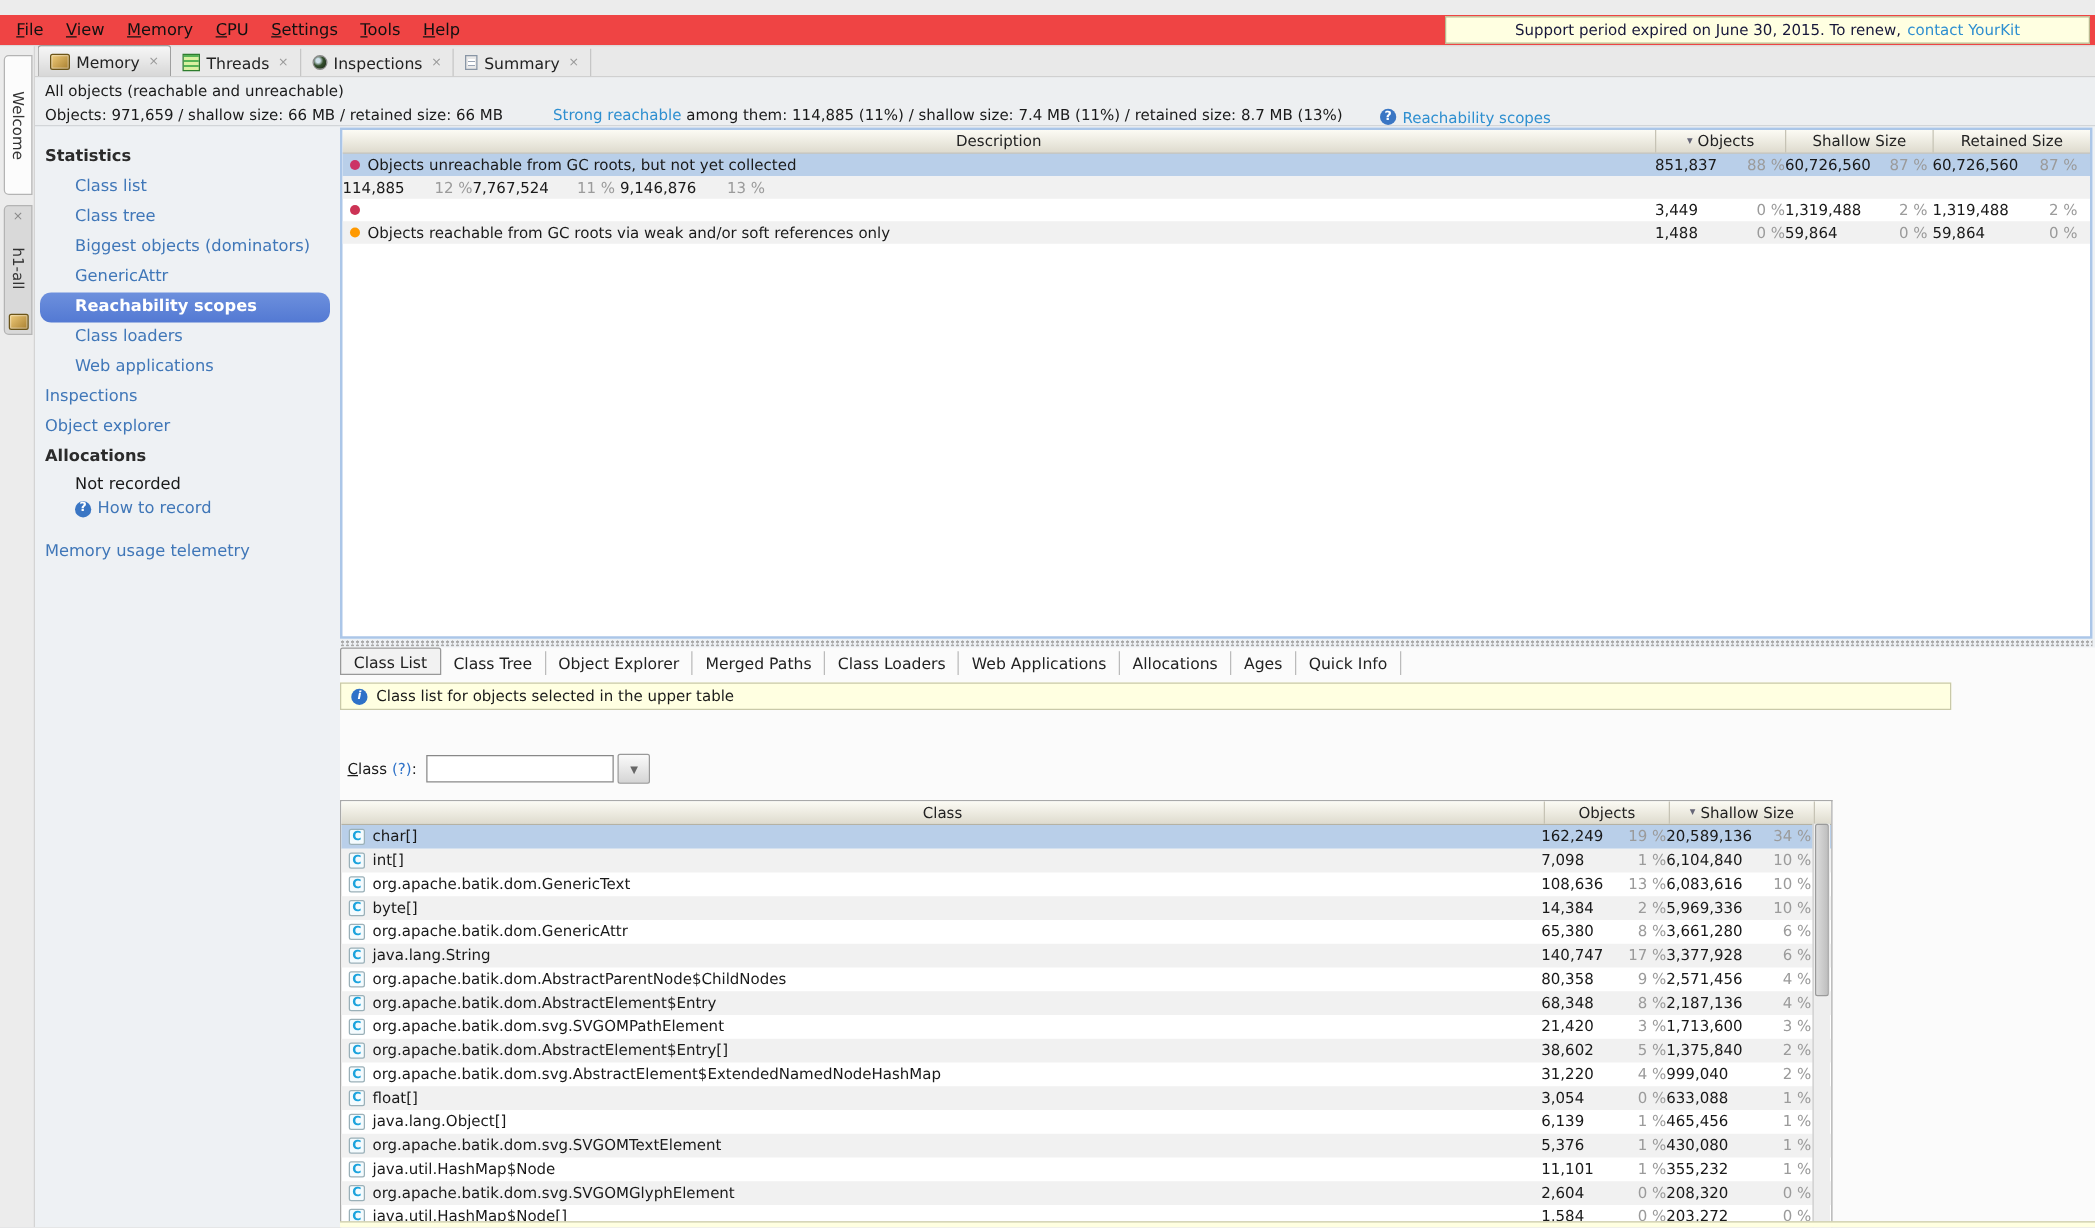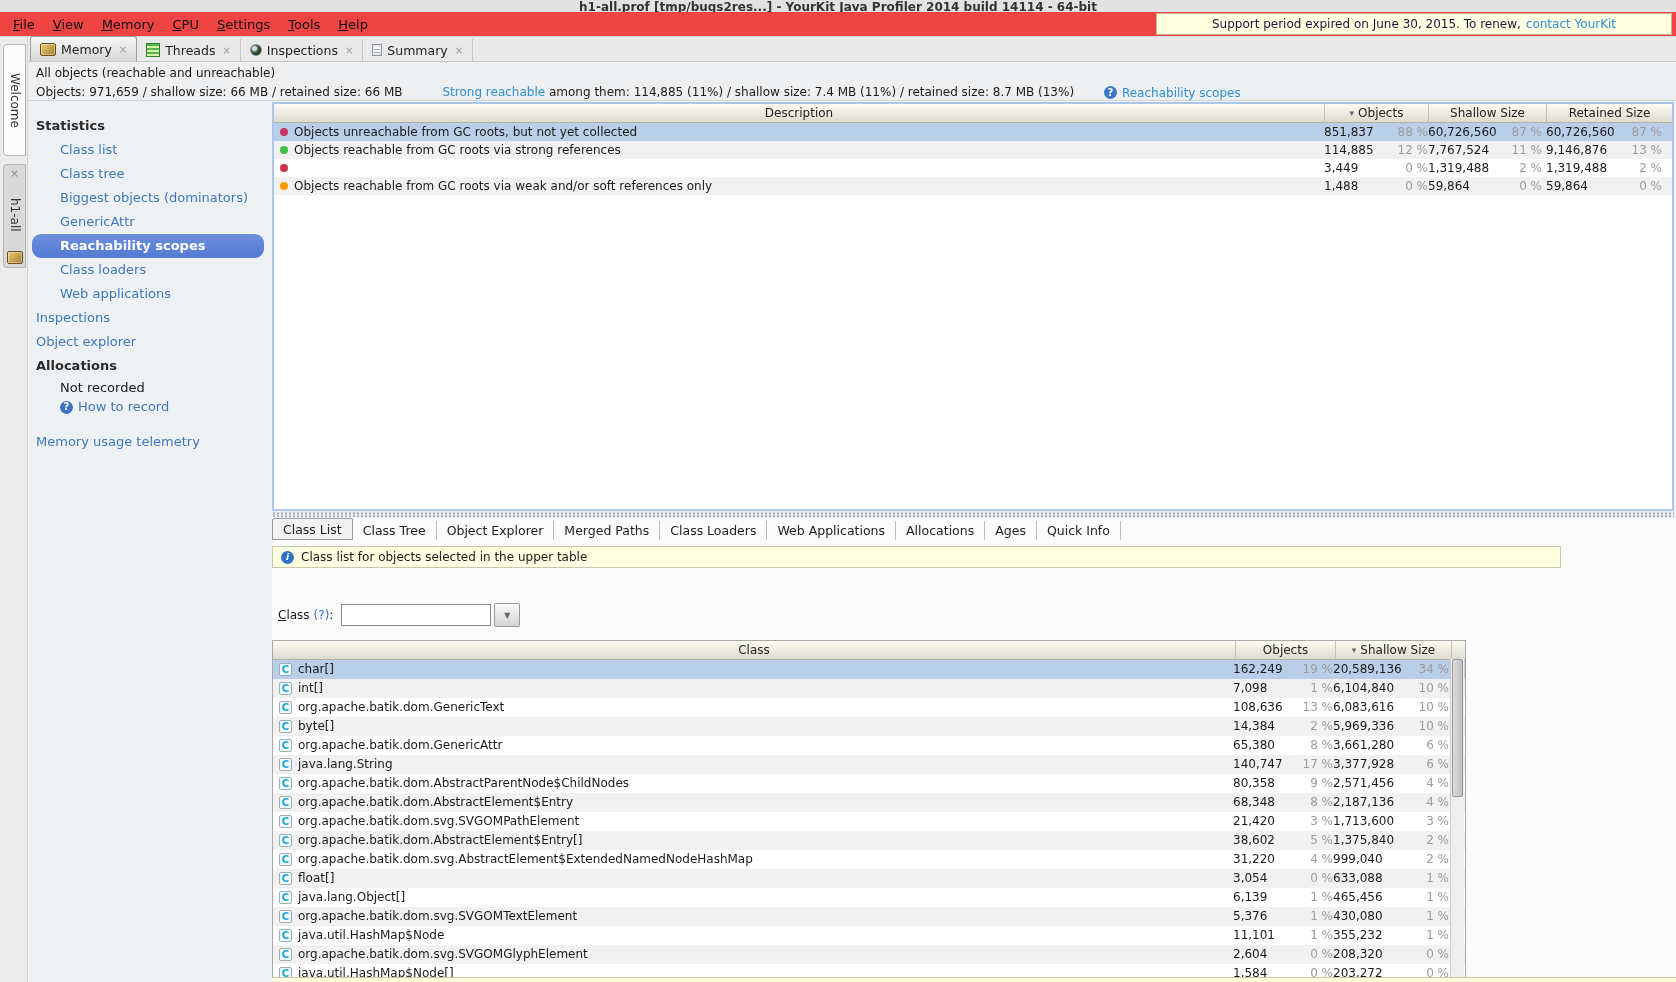--- a/index.html
+++ b/index.html
@@ -89,23 +89,20 @@
   .l-on{width:60px;}.l-op{width:40px;}.l-sn{width:78px;}.l-sp{width:38px;margin-right:16px;}
   .vscroll{position:absolute;right:1px;top:18px;width:13px;bottom:0;background:#eeeeee;border-left:1px solid #ccc;}
   .vthumb{position:absolute;left:1px;right:1px;top:0;height:42%;background:linear-gradient(90deg,#dcdcdc,#bfbfbf);border:1px solid #9a9a9a;border-radius:2px;}
   .bottom-sliver{position:absolute;left:272px;top:977px;width:1404px;height:5px;background:#ffffe1;border-top:1px solid #c9c9a9;}
 </style>
 </head>
 <body>
 
 <div id="app">
 
-  <div class="titlebar">
-    <span>h1-all.prof [tmp/bugs2res...] - YourKit Java Profiler 2014 build 14114 - 64-bit</span>
-  </div>
 
   <div class="menubar">
       <div id="menu-items" style="display:flex;">
         <span class="menu-item"><u>F</u>ile</span>
         <span class="menu-item"><u>V</u>iew</span>
         <span class="menu-item"><u>M</u>emory</span>
         <span class="menu-item"><u>C</u>PU</span>
         <span class="menu-item"><u>S</u>ettings</span>
         <span class="menu-item"><u>T</u>ools</span>
         <span class="menu-item"><u>H</u>elp</span>
@@ -208,24 +205,20 @@
             <span>Objects unreachable from GC roots, but not yet collected</span>
           </div>
     <span class="num u-on">851,837</span>
     <span class="pct u-op">88 %</span>
     <span class="num u-sn">60,726,560</span>
     <span class="pct u-sp">87 %</span>
     <span class="num u-rn">60,726,560</span>
     <span class="pct u-rp">87 %</span>
   </div>
         <div class="t-row">
-    <div class="cell-desc">
-            <span class="dot" style="background: rgb(63, 191, 63);"></span>
-            <span>Objects reachable from GC roots via strong references</span>
-          </div>
     <span class="num u-on">114,885</span>
     <span class="pct u-op">12 %</span>
     <span class="num u-sn">7,767,524</span>
     <span class="pct u-sp">11 %</span>
     <span class="num u-rn">9,146,876</span>
     <span class="pct u-rp">13 %</span>
   </div>
         <div class="t-row">
     <div class="cell-desc">
             <span class="dot" style="background: rgb(204, 51, 85);"></span>

